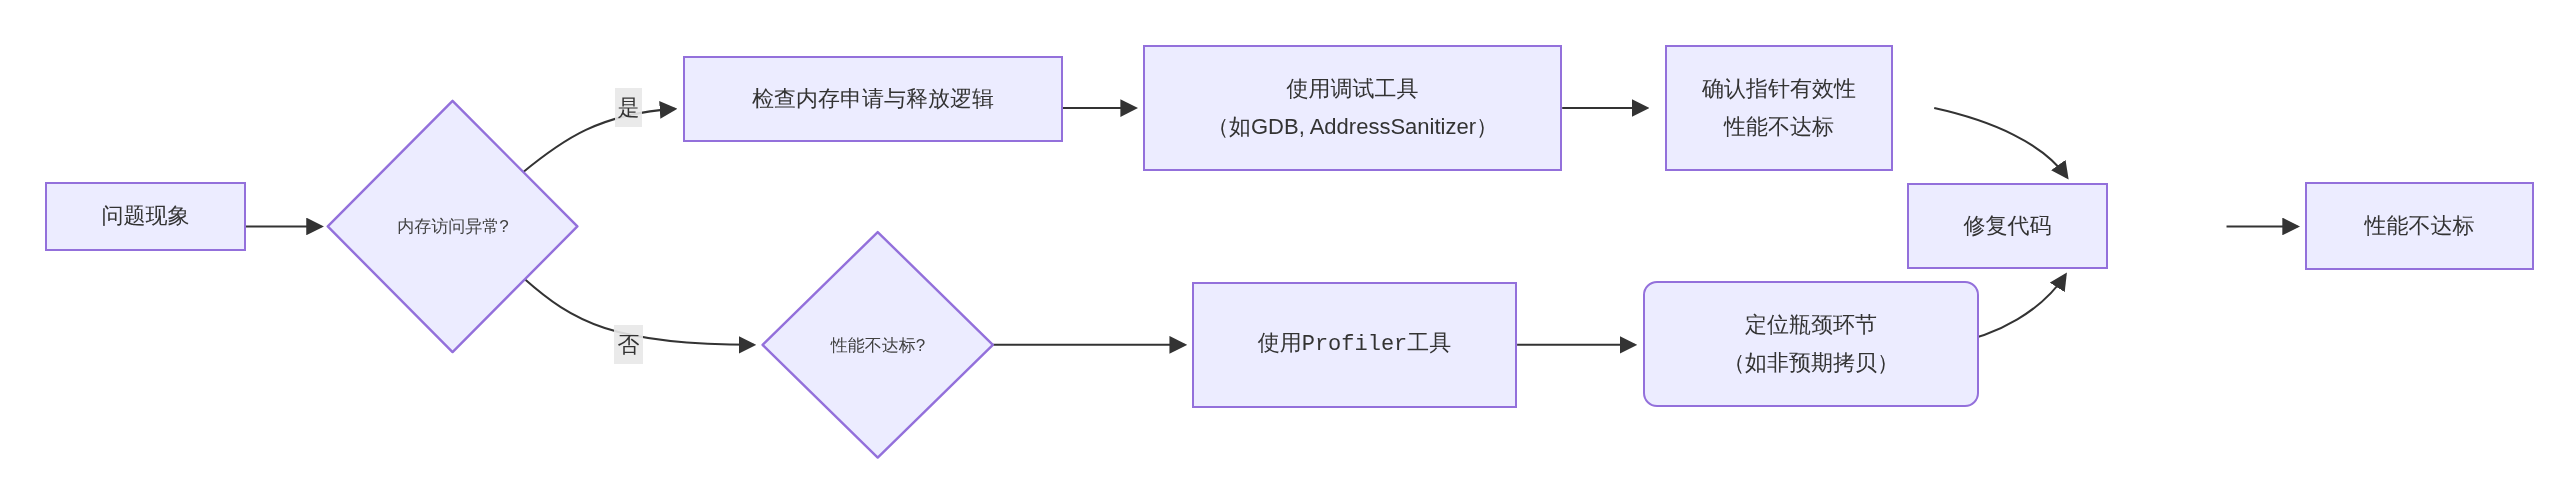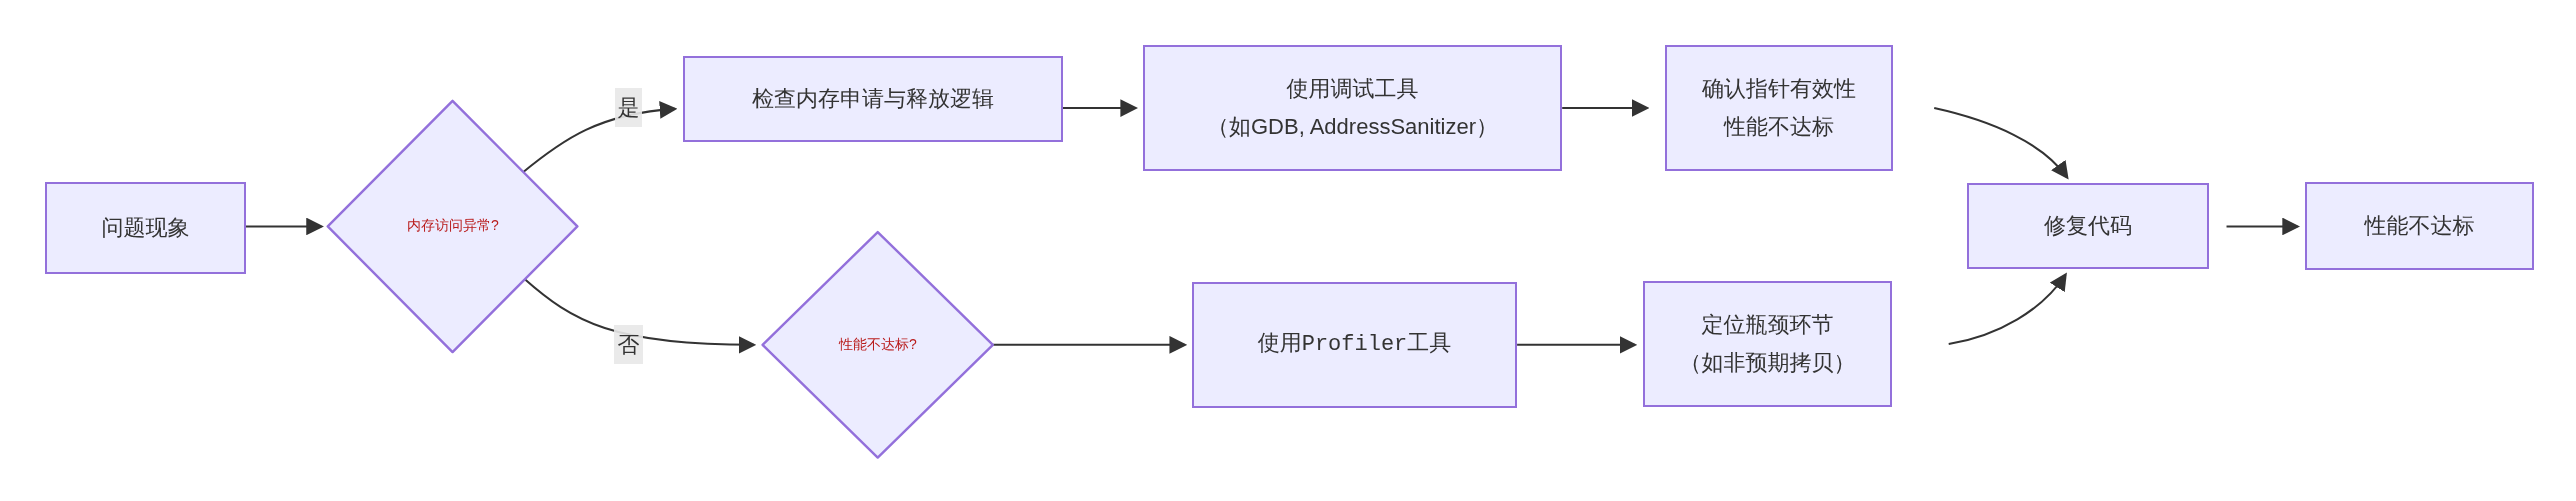--- a/index.html
+++ b/index.html
@@ -52,22 +52,22 @@
   .node .line {
     display: block;
     line-height: 1.75;
     white-space: nowrap;
   }
   .diamond-text {
     position: absolute;
     display: flex;
     align-items: center;
     justify-content: center;
-    color: #b91c1c;
-    font-size: 14px;
+    color: #404040;
+    font-size: 17px;
     text-align: center;
     white-space: nowrap;
     pointer-events: none;
   }
   .edge-label {
     position: absolute;
     box-sizing: border-box;
     background: rgba(232,232,232,0.9);
     color: #333333;
     font-size: 22px;
@@ -96,21 +96,21 @@
     <path class="edge-path" d="M2402,134 C2475,150 2537,178 2567,220" marker-end="url(#arrow)"></path>
     <path class="edge-path" d="M1233,428 H1471" marker-end="url(#arrow)"></path>
     <path class="edge-path" d="M1884,428 H2030" marker-end="url(#arrow)"></path>
     <path class="edge-path" d="M2420,427 C2482,417 2537,384 2565,341" marker-end="url(#arrow)"></path>
     <path class="edge-path" d="M2765,281 H2853" marker-end="url(#arrow)"></path>
 
     <polygon class="diamond-shape" points="407,281 562,125 717,281 562,437"></polygon>
     <polygon class="diamond-shape" points="947,428 1090,288 1233,428 1090,568"></polygon>
   </svg>
 
-  <div class="node" style="left:45px; top:182px; width:201px; height:92px;">
+  <div class="node" style="left:45px; top:182px; width:201px; height:69px;">
     <span class="line">问题现象</span>
   </div>
 
   <div class="node" style="left:683px; top:56px; width:380px; height:86px;">
     <span class="line">检查内存申请与释放逻辑</span>
   </div>
 
   <div class="node" style="left:1143px; top:45px; width:419px; height:126px;">
     <span class="line">使用调试工具</span>
     <span class="line">（如GDB, AddressSanitizer）</span>
@@ -118,26 +118,26 @@
 
   <div class="node" style="left:1655px; top:45px; width:228px; height:126px;margin-left:10px;">
     <span class="line">确认指针有效性</span>
     <span class="line">性能不达标</span>
   </div>
 
   <div class="node" style="left:1192px; top:282px; width:325px; height:126px;font-family:Liberation Mono, monospace;">
     <span class="line">使用Profiler工具</span>
   </div>
 
-  <div class="node" style="left:1643px; top:281px; width:249px; height:126px;">
+  <div class="node" style="left:1643px; top:281px; width:336px; height:126px;border-radius:14px;">
     <span class="line">定位瓶颈环节</span>
     <span class="line">（如非预期拷贝）</span>
   </div>
 
-  <div class="node" style="left:1967px; top:183px; width:242px; height:86px;">
+  <div class="node" style="left:1907px; top:183px; width:201px; height:86px;">
     <span class="line">修复代码</span>
   </div>
 
   <div class="node" style="left:2305px; top:182px; width:229px; height:88px;">
     <span class="line">性能不达标</span>
   </div>
 
   <div class="diamond-text" style="left:332px; top:206px; width:242px; height:40px;">内存访问异常?</div>
   <div class="diamond-text" style="left:761px; top:325px; width:234px; height:40px;">性能不达标?</div>
 

